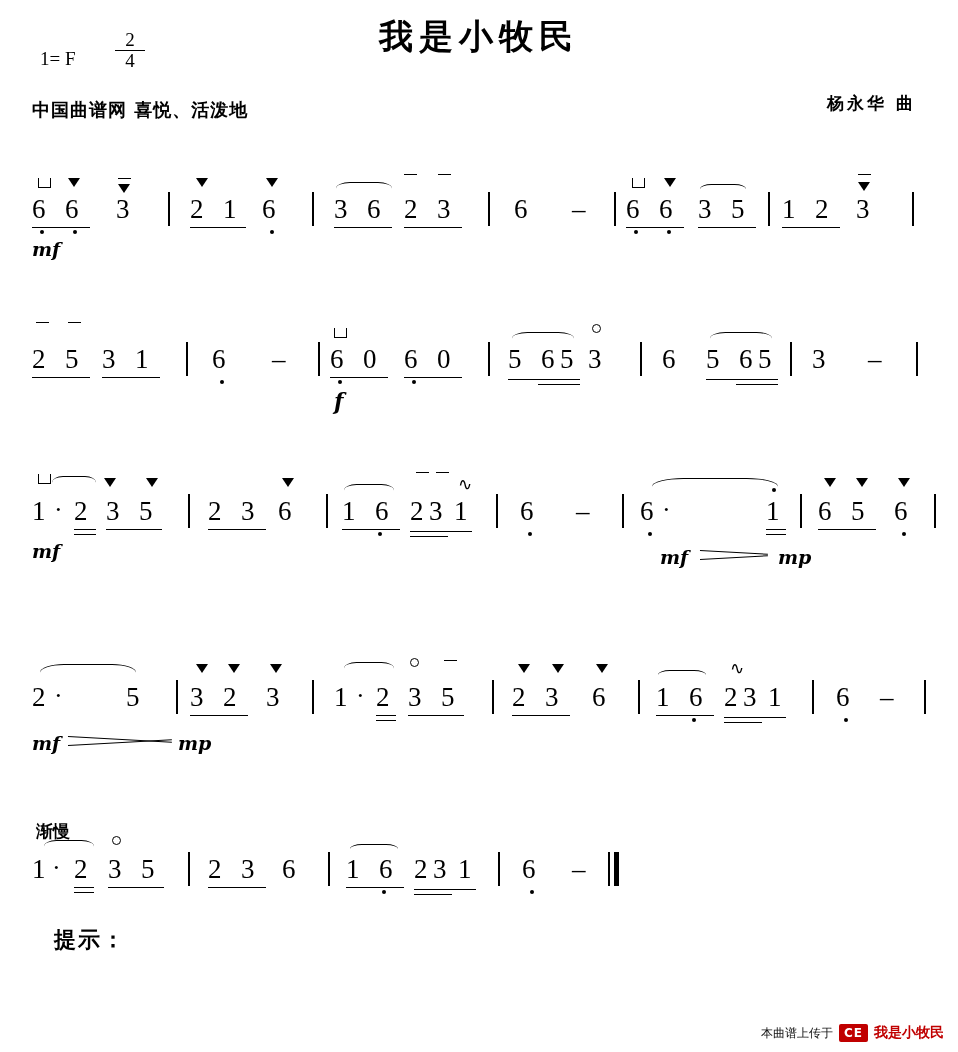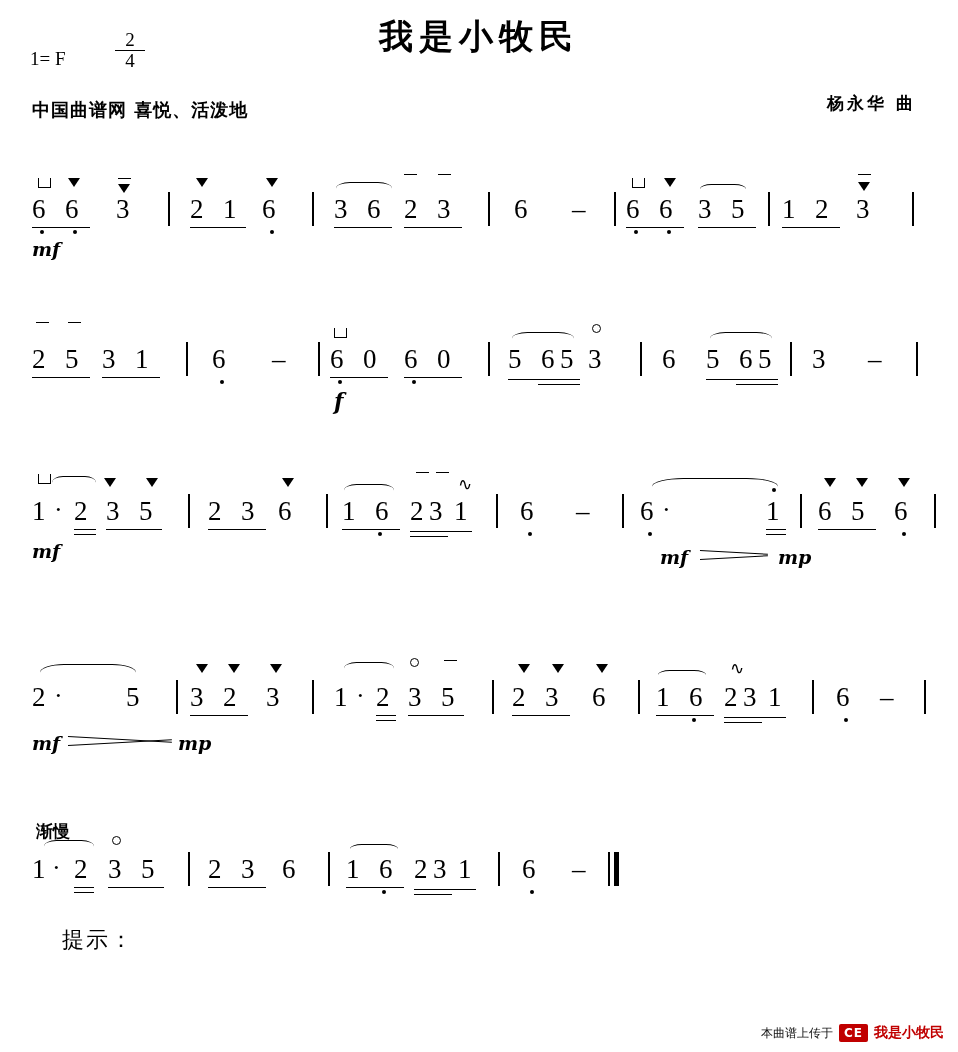--- a/index.html
+++ b/index.html
@@ -16,21 +16,21 @@
   
   .title{
     position:absolute;top:14px;left:0;width:958px;
     text-align:center;
     font-family:"DejaVu Serif", serif;
     font-weight:bold;
     font-size:34px;
     letter-spacing:6px;
   }
   .keysig{
-    position:absolute;left:30px;top:48px;
+    position:absolute;left:40px;top:48px;
     font-size:19px;
     font-family:"Liberation Serif", serif;
   }
   .meter{
     position:absolute;left:115px;top:30px;
     font-size:19px;
     text-align:center;
     line-height:1.05;
     width:30px;
   }
@@ -102,22 +102,22 @@
   .sym-tilde{position:absolute;font-size:17px;line-height:1;font-family:"DejaVu Sans",sans-serif;}
 
   
   .hair{position:absolute;height:14px;}
   .hair i{position:absolute;left:0;width:100%;height:0;border-top:1.6px solid #000;transform-origin:left center;}
   .hair i.a{top:2px;transform:rotate(3.2deg);}
   .hair i.b{top:11px;transform:rotate(-3.2deg);}
 
   
   .tips-label{
-    position:absolute;left:62px;top:925px;
-    font-size:22px;font-weight:normal;
+    position:absolute;left:54px;top:925px;
+    font-size:22px;font-weight:bold;
     font-family:"DejaVu Sans", sans-serif;
     letter-spacing:2px;
   }
   .tips-body{
     position:absolute;left:78px;top:975px;width:840px;
     font-size:16.5px;
     font-family:"DejaVu Sans", sans-serif;
     letter-spacing:.4px;
   }
   .credit{

